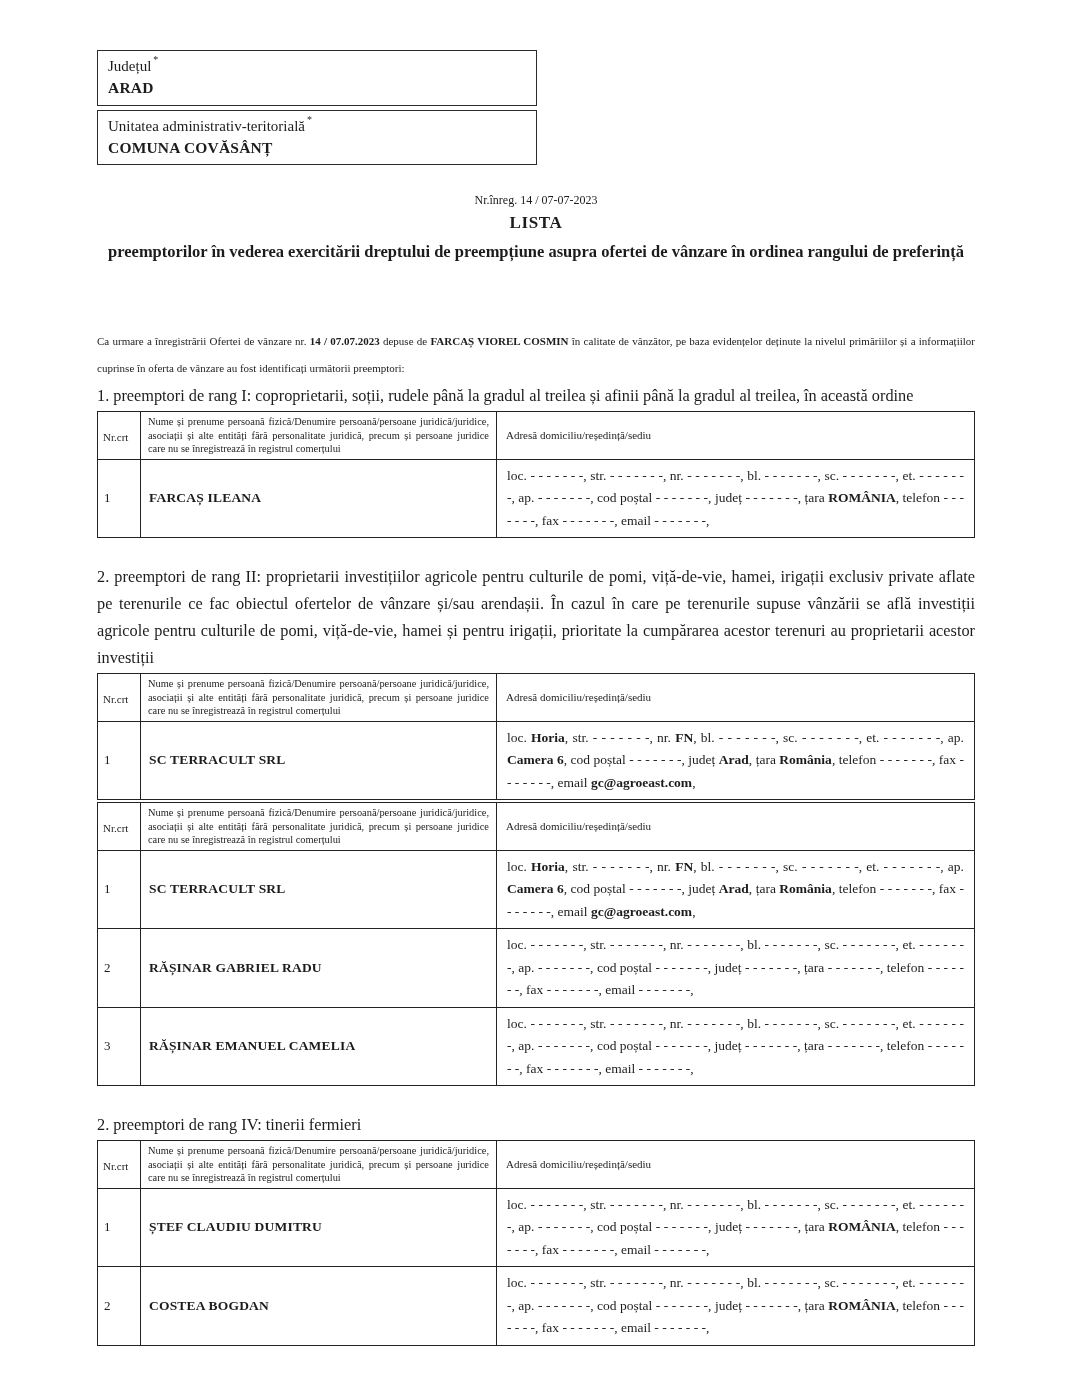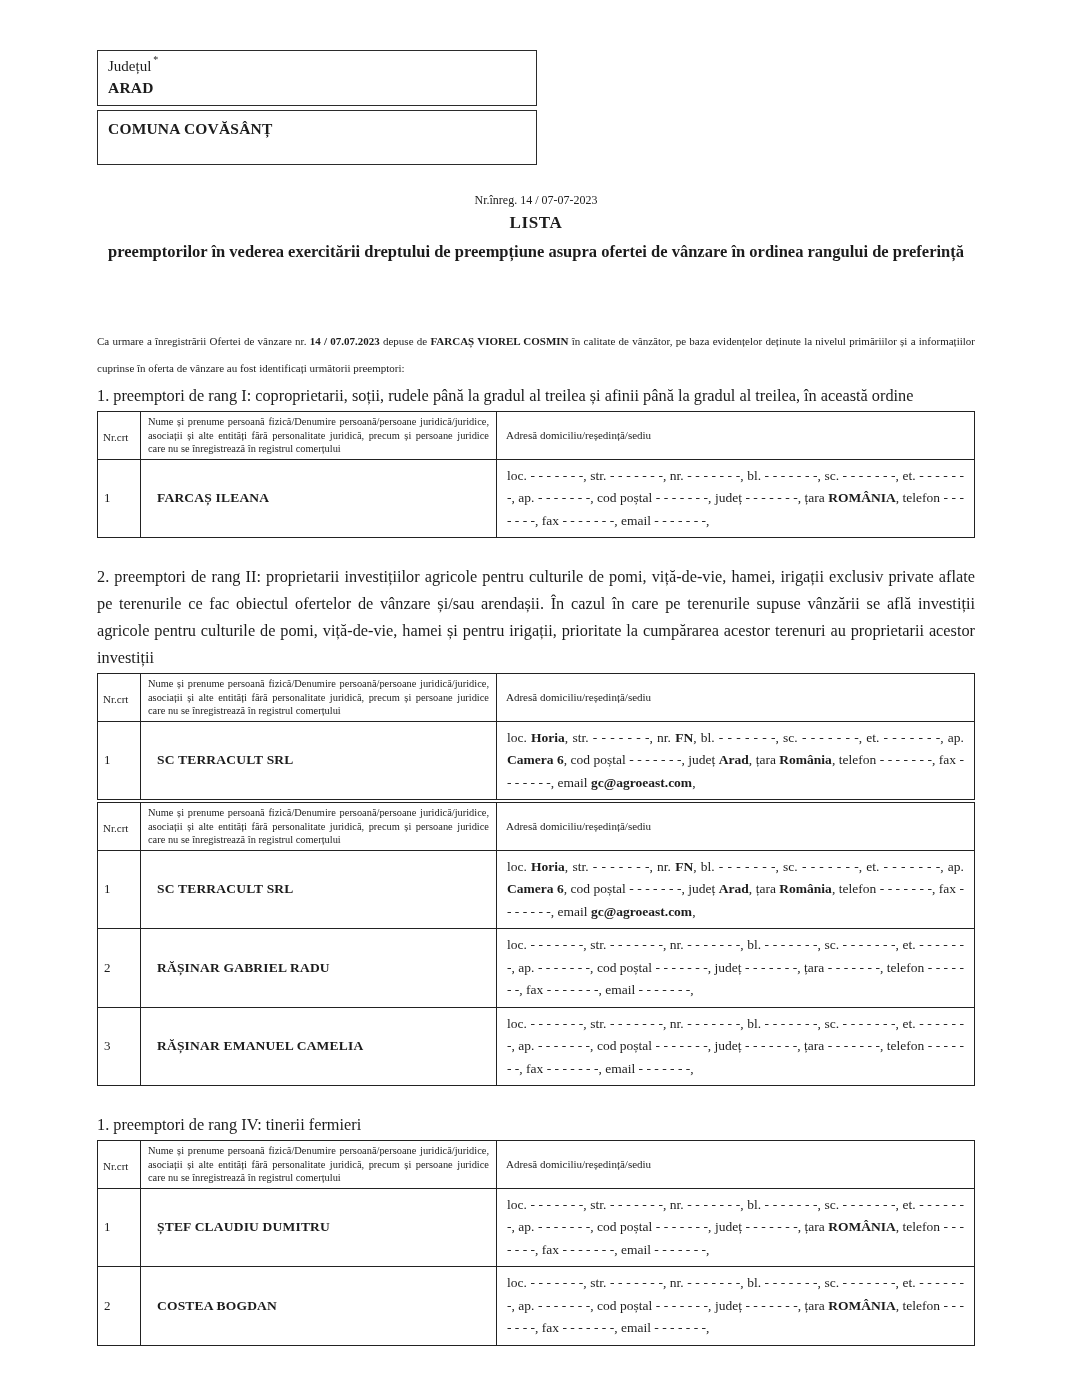--- a/index.html
+++ b/index.html
@@ -26,36 +26,37 @@
   .intro{margin:62px 0 0;font-size:11px;line-height:27px;text-align:justify;}
   .sect{margin:0;font-size:16.3px;line-height:27px;text-align:justify;}
   .sect-gap{margin-top:25px;}
   
   table.tbl{width:100%;border-collapse:collapse;table-layout:fixed;margin-top:2px;}
   .tbl td{border:1.5px solid #222;vertical-align:middle;box-sizing:border-box;overflow:hidden;}
   .tbl .h-nr{font-size:11px;padding:6px 2px 2px 5px;height:45px;}
   .tbl .h-name{font-size:10.4px;line-height:13.5px;text-align:justify;padding:3px 7px 3px 7px;vertical-align:top;}
   .tbl .h-addr{font-size:11px;padding:3px 9px;}
   .tbl .c-nr{font-size:13px;padding-left:6px;}
-  .tbl .c-name{font-weight:bold;font-size:13.5px;padding:6px 16px;letter-spacing:.2px;}
+  .tbl .c-name{font-weight:bold;font-size:13.5px;padding:6px 8px;letter-spacing:.2px;}
   .tbl .c-addr{font-size:13.5px;line-height:22.5px;text-align:justify;padding:5px 10px;}
   b{font-weight:bold;}
 </style>
 </head>
 <body>
 
 <div class="page">
 
   <div class="head-grid">
     <div class="head-left">
       <div class="head-cell">
         <div class="hc-label"><span>Județul</span><sup class="star">*</sup></div>
         <div class="hc-value">ARAD</div>
       </div>
       <div class="head-cell">
+        <div class="hc-label"><span>Unitatea administrativ-teritorială</span><sup class="star">*</sup></div>
         <div class="hc-value">COMUNA COVĂSÂNȚ</div>
       </div>
     </div>
   </div>
 
   <div class="reg-line">Nr.înreg. 14 / 07-07-2023</div>
   <div class="title">LISTA</div>
   <div class="subtitle">preemptorilor în vederea exercitării dreptului de preempțiune asupra ofertei de vânzare în ordinea rangului de preferință</div>
 
   <p class="intro">Ca urmare a înregistrării Ofertei de vânzare nr. <b>14 / 07.07.2023</b> depuse de <b>FARCAȘ VIOREL COSMIN</b> în calitate de vânzător, pe baza evidențelor deținute la nivelul primăriilor și a informațiilor cuprinse în oferta de vânzare au fost identificați următorii preemptori:</p>
@@ -125,21 +126,21 @@
       <td class="c-addr">loc. - - - - - - -, str. - - - - - - -, nr. - - - - - - -, bl. - - - - - - -, sc. - - - - - - -, et. - - - - - - -, ap. - - - - - - -, cod poștal - - - - - - -, județ - - - - - - -, țara - - - - - - -, telefon - - - - - - -, fax - - - - - - -, email - - - - - - -,</td>
     </tr>
     <tr>
       <td class="c-nr">3</td>
       <td class="c-name">RĂȘINAR EMANUEL CAMELIA</td>
       <td class="c-addr">loc. - - - - - - -, str. - - - - - - -, nr. - - - - - - -, bl. - - - - - - -, sc. - - - - - - -, et. - - - - - - -, ap. - - - - - - -, cod poștal - - - - - - -, județ - - - - - - -, țara - - - - - - -, telefon - - - - - - -, fax - - - - - - -, email - - - - - - -,</td>
     </tr>
   </tbody>
     </table>
 
-  <p class="sect sect-gap">1. preemptori de rang IV: tinerii fermieri</p>
+  <p class="sect sect-gap">2. preemptori de rang IV: tinerii fermieri</p>
   <table class="tbl">
     <colgroup>
         <col style="width:43px">
         <col style="width:356px">
         <col>
       </colgroup>
     <tbody>
         <tr>
       <td class="h-nr">Nr.crt</td>
       <td class="h-name">Nume și prenume persoană fizică/Denumire persoană/persoane juridică/juridice, asociații și alte entități fără personalitate juridică, precum și persoane juridice care nu se înregistrează în registrul comerțului</td>

